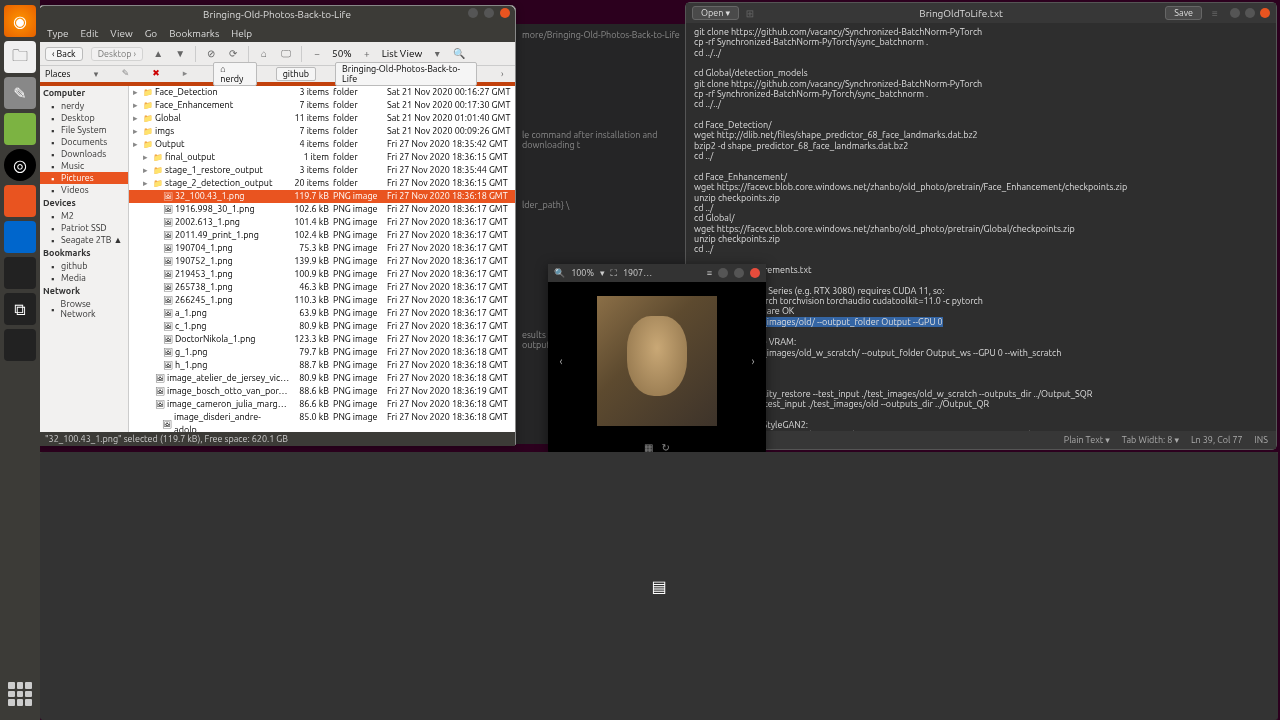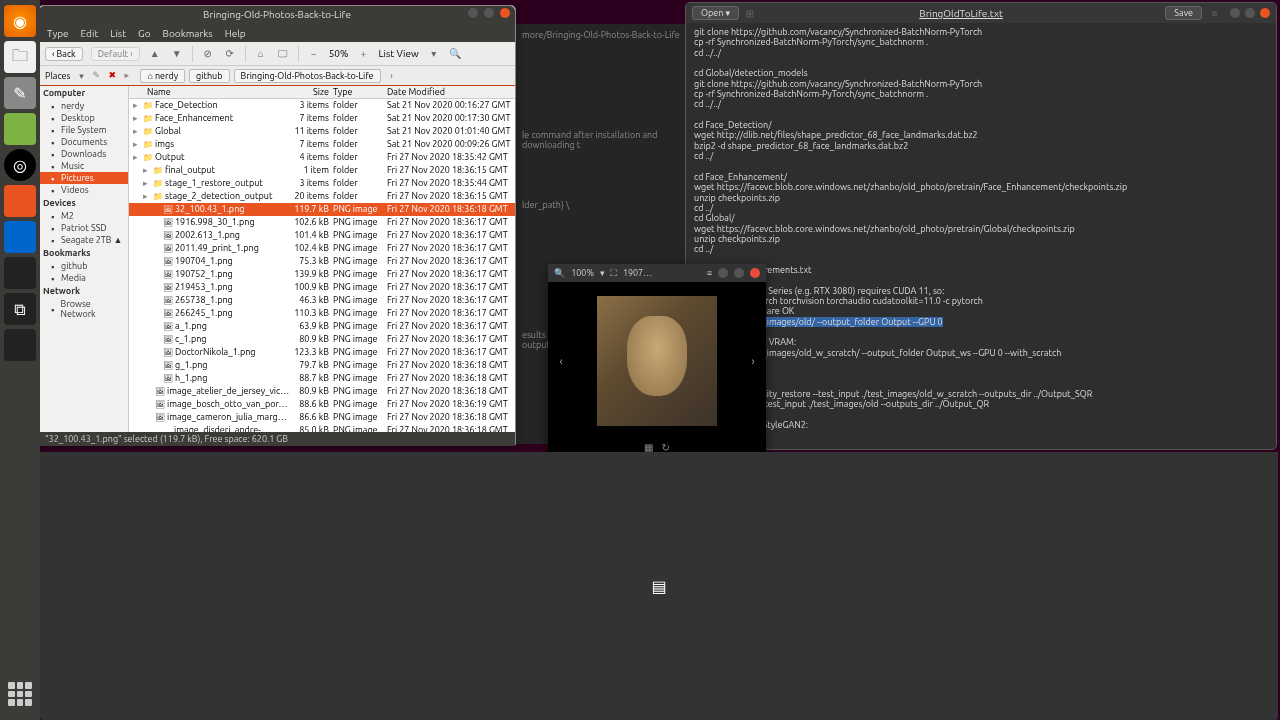--- a/index.html
+++ b/index.html
@@ -24,21 +24,21 @@
 .fm { position: absolute; left: 38px; top: 5px; width: 478px; height: 440px; background: #f2f1f0; border: 1px solid #888; border-radius: 5px 5px 0 0; box-shadow: 0 2px 8px rgba(0,0,0,0.3); z-index: 50; }
 .fm-title { height: 18px; background: #3c3b37; color: #ddd; text-align: center; font-size: 10px; line-height: 18px; border-radius: 5px 5px 0 0; position: relative; }
 .fm-title-btns { position: absolute; right: 5px; top: 2px; display: flex; gap: 6px; }
 .win-btn { width: 10px; height: 10px; border-radius: 50%; background: #555; cursor: pointer; }
 .win-btn.close { background: #e95420; }
 .fm-menu { height: 18px; background: #3c3b37; color: #ddd; font-size: 10px; display: flex; gap: 12px; padding: 0 8px; align-items: center; }
 .fm-toolbar { height: 24px; background: #edeceb; border-bottom: 1px solid #ccc; display: flex; align-items: center; gap: 8px; padding: 0 6px; font-size: 10px; }
 .fm-toolbar button { font-size: 9px; padding: 1px 6px; border: 1px solid #bbb; background: #f5f5f5; border-radius: 3px; cursor: pointer; }
 .fm-toolbar .sep { width: 1px; height: 16px; background: #ccc; }
 .tb-icon { width: 14px; height: 14px; display: inline-flex; align-items: center; justify-content: center; color: #666; cursor: pointer; }
-.fm-path { height: 20px; background: #edeceb; border-bottom: 1px solid #c2410c; display: flex; align-items: center; gap: 4px; padding: 0 6px; font-size: 9px; }
+.fm-path { height: 20px; background: #edeceb; border-bottom: 4px solid #c2410c; display: flex; align-items: center; gap: 19px; padding: 0 6px; font-size: 9px; }
 .fm-path .crumb { padding: 1px 6px; border: 1px solid #bbb; background: #f5f5f5; border-radius: 2px; cursor: pointer; }
 .path-ic { width: 12px; height: 12px; color: #888; }
 .path-ic.red { color: #c00; }
 .fm-body { display: flex; height: 346px; }
 .fm-sidebar { width: 90px; background: #f2f1f0; border-right: 1px solid #ccc; overflow-y: auto; font-size: 9px; }
 .sb-head { font-weight: bold; padding: 2px 4px; color: #333; }
 .sb-item { padding: 1px 4px 1px 12px; cursor: pointer; color: #333; display: flex; align-items: center; gap: 2px; }
 .sb-item.active { background: #e95420; color: #fff; }
 .sb-item .ic { width: 8px; height: 8px; display: inline-block; }
 .fm-list { flex: 1; background: #fff; overflow-y: auto; font-size: 9px; }
@@ -50,21 +50,21 @@
 .fm-row { display: flex; padding: 0; line-height: 13px; cursor: pointer; }
 .fm-row.sel { background: #e95420; color: #fff; }
 .fm-row .col-name { padding-left: 6px; display: flex; align-items: center; gap: 2px; }
 .fm-row .tri { width: 8px; color: #888; }
 .fm-row .ic { width: 10px; }
 .fm-status { height: 14px; background: #3c3b37; color: #ccc; font-size: 9px; padding: 0 6px; line-height: 14px; }
 
 
 .gedit { position: absolute; left: 685px; top: 2px; width: 592px; height: 448px; background: #2e2e2e; border: 1px solid #555; border-radius: 5px; z-index: 40; }
 .gedit-header { height: 20px; background: #373737; display: flex; align-items: center; padding: 0 6px; font-size: 10px; color: #ddd; }
-.gedit-header .title { flex: 1; text-align: center; text-decoration: underline; }
+.gedit-header .title { flex: 1; text-align: center; }
 .gedit-header button { font-size: 9px; padding: 1px 8px; background: #4a4a4a; border: 1px solid #666; color: #ddd; border-radius: 3px; cursor: pointer; }
 .gedit-body { padding: 4px 8px; font-family: monospace; font-size: 9px; line-height: 1.15; color: #ddd; white-space: pre; overflow: hidden; height: 408px; }
 .gedit-body .hl { background: #3465a4; }
 .gedit-status { height: 18px; background: #373737; color: #aaa; font-size: 9px; display: flex; align-items: center; justify-content: flex-end; gap: 12px; padding: 0 8px; }
 
 
 .preview { position: absolute; left: 548px; top: 264px; width: 218px; height: 190px; background: #000; border-radius: 4px; z-index: 80; box-shadow: 0 2px 12px rgba(0,0,0,0.5); }
 .pv-tb { height: 18px; background: #333; display: flex; align-items: center; gap: 6px; padding: 0 6px; font-size: 9px; color: #ccc; }
 .pv-tb .sp { flex: 1; }
 .pv-btn { width: 10px; height: 10px; border-radius: 50%; background: #555; }
@@ -138,28 +138,28 @@
     <span>Bringing-Old-Photos-Back-to-Life</span>
     <div class="fm-title-btns">
       <div class="win-btn"></div>
       <div class="win-btn"></div>
       <div class="win-btn close"></div>
     </div>
   </div>
   <div class="fm-menu">
     <span>Type</span>
     <span>Edit</span>
-    <span>List</span>
+    <span>View</span>
     <span>Go</span>
     <span>Bookmarks</span>
     <span>Help</span>
   </div>
   <div class="fm-toolbar">
     <button>‹ Back</button>
-    <button style="opacity:.5">Default ›</button>
+    <button style="opacity:.5">Desktop ›</button>
     <span class="tb-icon">▲</span>
     <span class="tb-icon">▼</span>
     <div class="sep"></div>
     <span class="tb-icon">⊘</span>
     <span class="tb-icon">⟳</span>
     <div class="sep"></div>
     <span class="tb-icon">⌂</span>
     <span class="tb-icon">🖵</span>
     <div class="sep"></div>
     <span class="tb-icon">−</span>
@@ -203,26 +203,20 @@
       <div id="sb-bookmarks">
           <div class="sb-item"><span class="ic">▪</span>github</div>
           <div class="sb-item"><span class="ic">▪</span>Media</div>
         </div>
       <div class="sb-head">Network</div>
       <div id="sb-network">
           <div class="sb-item"><span class="ic">▪</span>Browse Network</div>
         </div>
     </div>
     <div class="fm-list">
-      <div class="fm-list-head">
-        <div class="col-name">Name</div>
-        <div class="col-size">Size</div>
-        <div class="col-type">Type</div>
-        <div class="col-date">Date Modified</div>
-      </div>
       <div id="fm-rows">
           <div class="fm-row">
             <div class="col-name" style="padding-left:4px"><span class="tri">▸</span><span class="ic" style="font-size:8px">📁</span>Face_Detection</div>
             <div class="col-size">3 items</div>
             <div class="col-type">folder</div>
             <div class="col-date">Sat 21 Nov 2020 00:16:27 GMT</div>
           </div>
           <div class="fm-row">
             <div class="col-name" style="padding-left:4px"><span class="tri">▸</span><span class="ic" style="font-size:8px">📁</span>Face_Enhancement</div>
             <div class="col-size">7 items</div>
@@ -425,20 +419,26 @@
 quires much more VRAM:
 input_folder test_images/old_w_scratch/ --output_folder Output_ws --GPU 0 --with_scratch
 
 ut:
 
 Scratch_and_Quality_restore --test_input ./test_images/old_w_scratch --outputs_dir ../Output_SQR
 Quality_restore --test_input ./test_images/old --outputs_dir ../Output_QR
 
 x256 dataset for StyleGAN2:
 quality_restore --test_input /home/nerdy/Datasets/Face-Paintings-1024 --outputs_dir</span></div>
+  <div class="gedit-status">
+    <span>Plain Text ▾</span>
+    <span>Tab Width: 8 ▾</span>
+    <span>Ln 39, Col 77</span>
+    <span>INS</span>
+  </div>
 </div>
 
 <div class="preview">
   <div class="pv-tb">
     <span>🔍</span>
     <span>100%</span>
     <span>▾</span>
     <span>⛶</span>
     <span>1907…</span>
     <span class="sp"></span>

